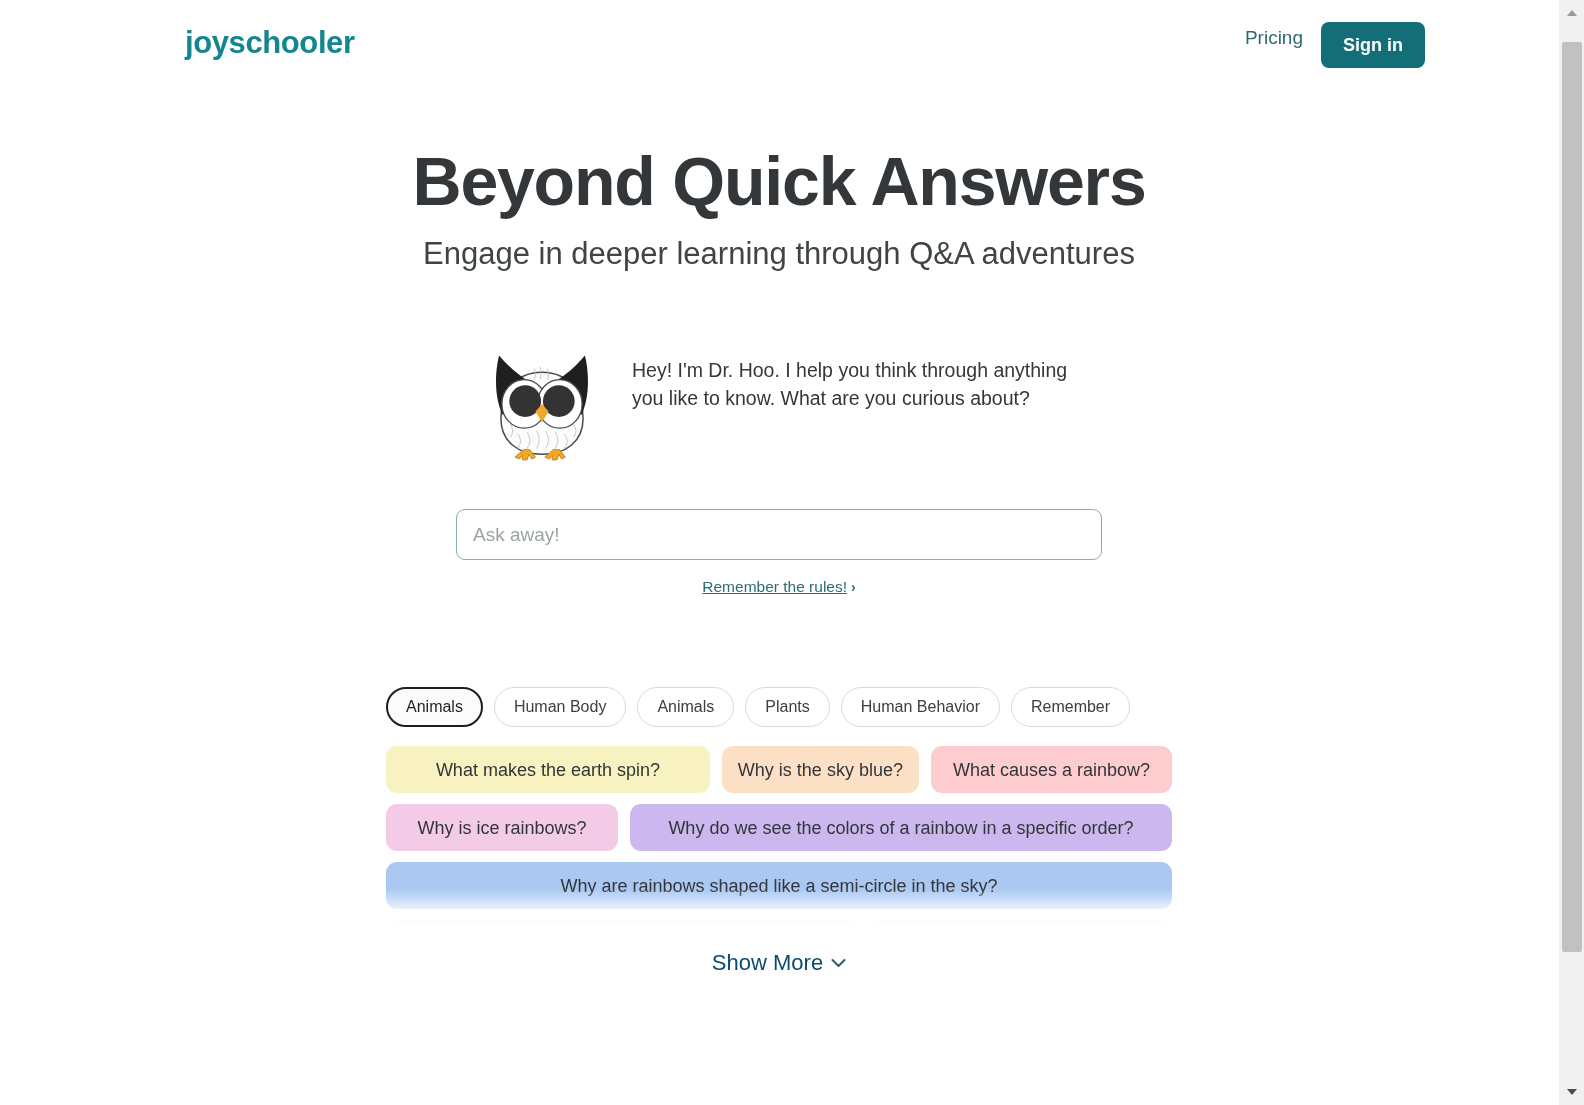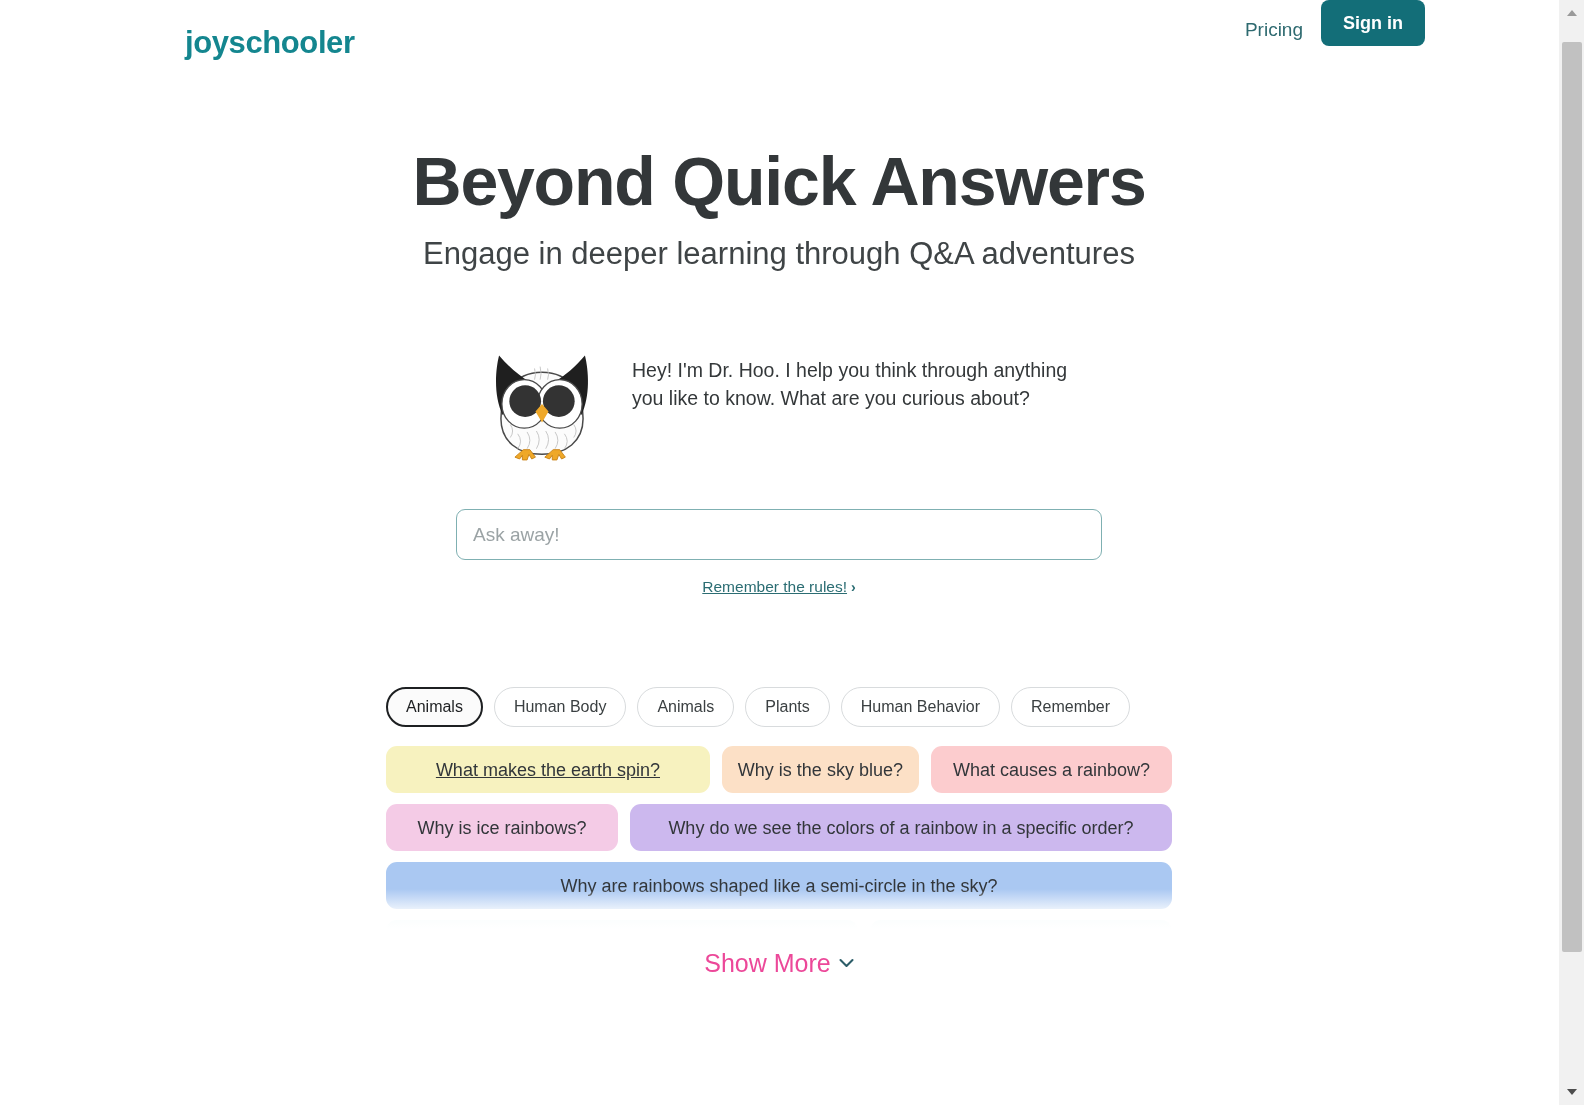--- a/index.html
+++ b/index.html
@@ -44,23 +44,23 @@
     font-size: 31px;
     font-weight: bold;
     color: #14868f;
     letter-spacing: -0.4px;
     line-height: 38px;
   }
 
   #nav {
     position: absolute;
     right: 154px;
-    top: 0;
-    display: flex;
-    align-items: flex-end;
+    top: 22px;
+    display: flex;
+    align-items: flex-start;
     gap: 16px;
   }
 
   #pricing-link {
     font-size: 19px;
     color: #2e6a70;
     text-decoration: none;
     line-height: 24px;
     padding: 4px 2px;
   }
@@ -235,22 +235,22 @@
   }
 
   
   #showmore-row {
     margin-top: 22px;
     text-align: center;
   }
   #showmore-btn {
     background: none;
     border: none;
-    font-size: 25px;
-    color: #ec4899;
+    font-size: 22px;
+    color: #0c4a6e;
     cursor: pointer;
     font-family: "Liberation Sans", sans-serif;
     display: inline-flex;
     align-items: center;
     gap: 8px;
     line-height: 24px;
   }
   #showmore-chevron { display: inline-block; line-height: 0; }
 
   
@@ -367,21 +367,21 @@
         <button class="cat-chip">Human Body</button>
         <button class="cat-chip">Animals</button>
         <button class="cat-chip">Plants</button>
         <button class="cat-chip">Human Behavior</button>
         <button class="cat-chip">Remember</button>
       </div>
 
     <div id="questions">
       <div id="q-rows">
           <div class="q-row">
-            <button class="q-pill" style="background: rgb(247, 242, 191); width: 345px; text-decoration: underline;">What makes the earth spin?</button>
+            <button class="q-pill" style="background: rgb(247, 242, 191); width: 345px;">What makes the earth spin?</button>
             <button class="q-pill" style="background: rgb(252, 224, 198); width: 197px;">Why is the sky blue?</button>
             <button class="q-pill" style="background: rgb(252, 204, 206); width: 252px;">What causes a rainbow?</button>
           </div>
           <div class="q-row">
             <button class="q-pill" style="background: rgb(244, 203, 230); width: 232px;">Why is ice rainbows?</button>
             <button class="q-pill" style="background: rgb(204, 184, 238); width: 542px;">Why do we see the colors of a rainbow in a specific order?</button>
           </div>
           <div class="q-row">
             <button class="q-pill" style="background: rgb(170, 200, 242); width: 786px;">Why are rainbows shaped like a semi-circle in the sky?</button>
           </div>

